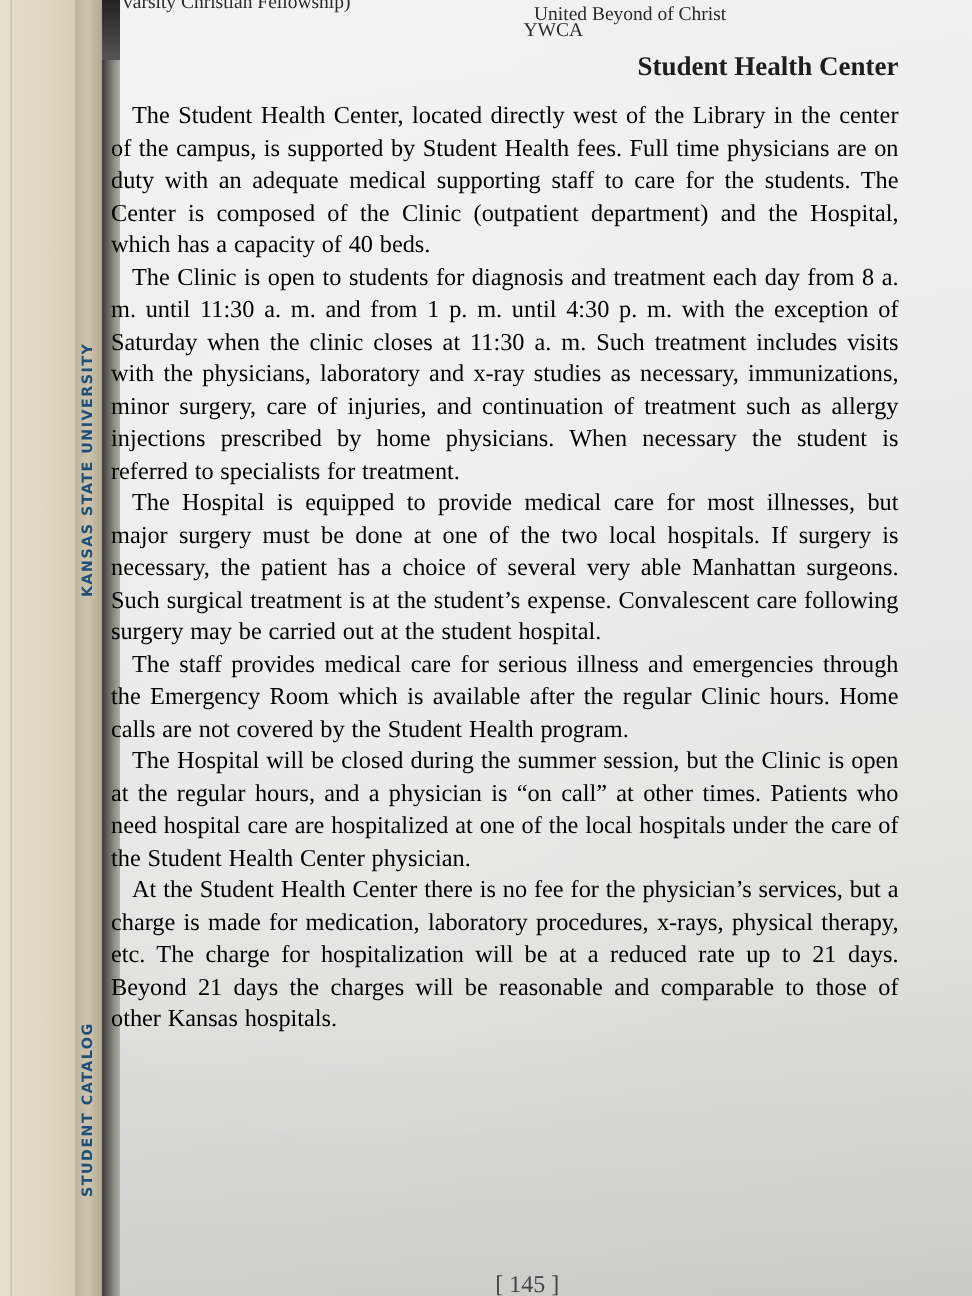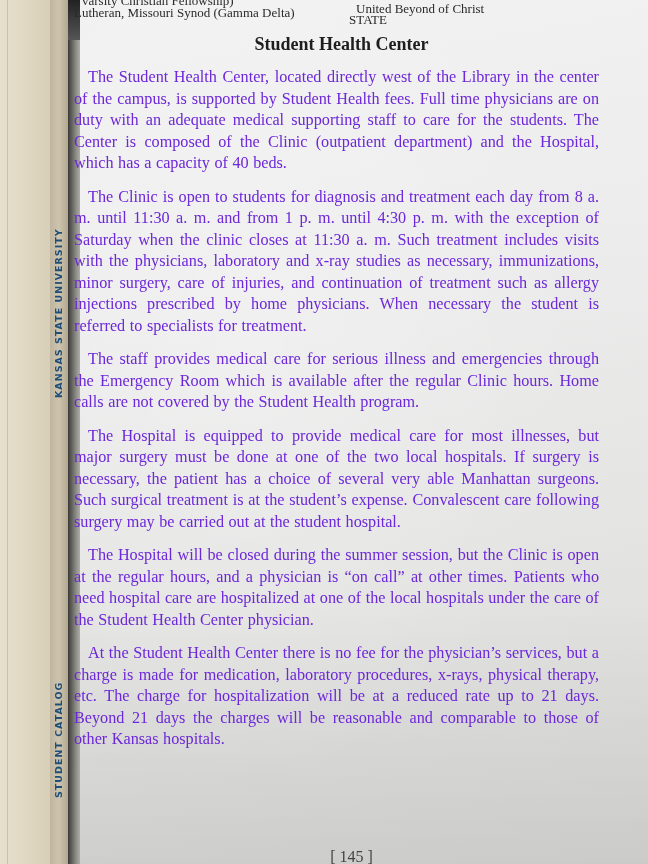--- a/index.html
+++ b/index.html
@@ -97,38 +97,38 @@
     }
     .hdr {
       position: absolute;
       white-space: nowrap;
     }
     .hdr-l1 { left: 8px; top: -6px; }
     .hdr-l2 { left: 0px; top: 6px; }
     .hdr-r1 { left: 282px; top: 2px; }
     .hdr-r2 { left: 275px; top: 13px; }
     .section-title {
-      text-align: center;
+      text-align: right;
       font-weight: bold;
       font-size: 18px;
       margin-top: 0px;
       margin-bottom: 12px;
       padding-left: 10px;
       color: #1e1e1e;
     }
     .para {
       font-size: 16.2px;
       line-height: 21.5px;
       text-align: justify;
       text-indent: 14px;
       margin: 0;
-      color: #6d28d9;
+      color: #000000;
       word-spacing: 0.5px;
     }
-    .para + .para { margin-top: 12px; }
+    .para + .para { margin-top: 0; }
     .page-number {
       position: absolute;
       left: 0; right: 0;
       top: 848px;
       text-align: center;
       font-size: 16px;
       color: #444;
       padding-left: 30px;
     }
   </style>
@@ -142,29 +142,28 @@
   <div class="spine-text spine-bottom">STUDENT CATALOG</div>
   <div class="gutter"></div>
   <div class="gutter-top"></div>
 
   <div class="page"></div>
   <div class="page-shade"></div>
 
   <div class="text-layer">
     <div class="header-row">
       <span class="hdr hdr-l1">varsity Christian Fellowship)</span>
-      <span class="hdr hdr-l2">Lutheran, Missouri Synod (Gamma Delta)</span>
       <span class="hdr hdr-r1">United Beyond of Christ</span>
-      <span class="hdr hdr-r2">STATE</span>
+      <span class="hdr hdr-r2">YWCA</span>
     </div>
 
     <div class="section-title">Student Health Center</div>
 
     <p class="para">The Student Health Center, located directly west of the Library in the center of the campus, is supported by Student Health fees. Full time physicians are on duty with an adequate medical supporting staff to care for the students. The Center is composed of the Clinic (outpatient department) and the Hospital, which has a capacity of 40 beds.</p>
     <p class="para">The Clinic is open to students for diagnosis and treatment each day from 8 a. m. until 11:30 a. m. and from 1 p. m. until 4:30 p. m. with the exception of Saturday when the clinic closes at 11:30 a. m. Such treatment includes visits with the physicians, laboratory and x-ray studies as necessary, immunizations, minor surgery, care of injuries, and continuation of treatment such as allergy injections prescribed by home physicians. When necessary the student is referred to specialists for treatment.</p>
+    <p class="para">The Hospital is equipped to provide medical care for most illnesses, but major surgery must be done at one of the two local hospitals. If surgery is necessary, the patient has a choice of several very able Manhattan surgeons. Such surgical treatment is at the student’s expense. Convalescent care following surgery may be carried out at the student hospital.</p>
     <p class="para">The staff provides medical care for serious illness and emergencies through the Emergency Room which is available after the regular Clinic hours. Home calls are not covered by the Student Health program.</p>
-    <p class="para">The Hospital is equipped to provide medical care for most illnesses, but major surgery must be done at one of the two local hospitals. If surgery is necessary, the patient has a choice of several very able Manhattan surgeons. Such surgical treatment is at the student’s expense. Convalescent care following surgery may be carried out at the student hospital.</p>
     <p class="para">The Hospital will be closed during the summer session, but the Clinic is open at the regular hours, and a physician is “on call” at other times. Patients who need hospital care are hospitalized at one of the local hospitals under the care of the Student Health Center physician.</p>
     <p class="para">At the Student Health Center there is no fee for the physician’s services, but a charge is made for medication, laboratory procedures, x-rays, physical therapy, etc. The charge for hospitalization will be at a reduced rate up to 21 days. Beyond 21 days the charges will be reasonable and comparable to those of other Kansas hospitals.</p>
 
     <div class="page-number">[ 145 ]</div>
   </div>
 </div>
 
 </body></html>

